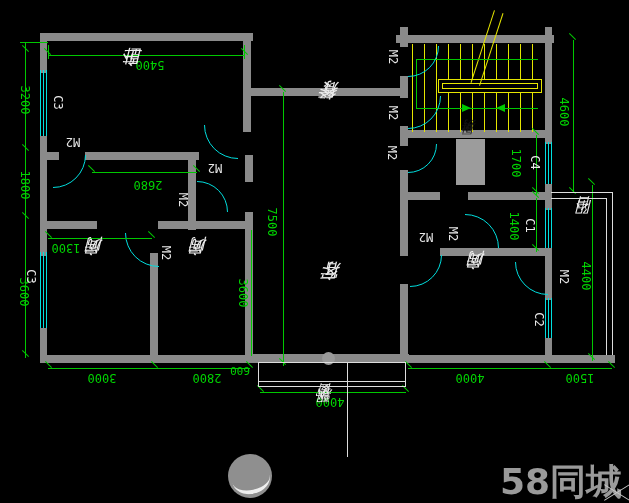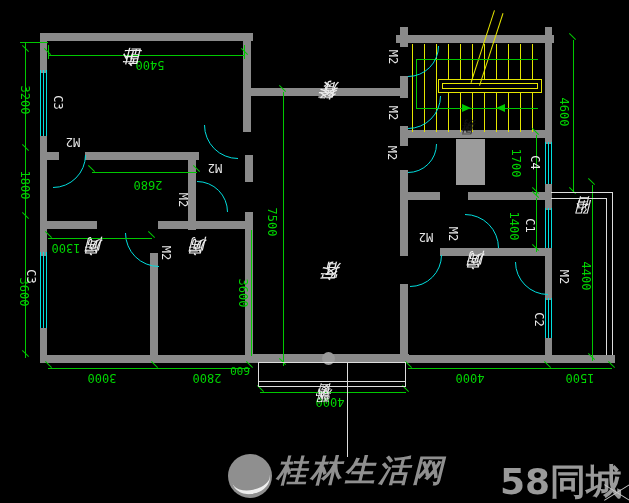--- a/index.html
+++ b/index.html
@@ -209,18 +209,17 @@
 
   <div style="position:absolute;left:258px;top:362px;width:148px;height:25px;border:1px solid #ddd;box-sizing:border-box"></div>
   <div class="ww" style="left:258px;top:381px;width:148px;height:1px"></div>
   <div class="ww" style="left:347px;top:363px;width:1px;height:94px"></div>
   <div style="position:absolute;left:551px;top:192px;width:61px;height:162px;border-top:1px solid #ddd;border-right:1px solid #ddd"></div>
   <div style="position:absolute;left:551px;top:198px;width:55px;height:156px;border-top:1px solid #ddd;border-right:1px solid #ddd"></div>
 
   <div style="position:absolute;left:228px;top:454px;width:44px;height:44px;background:#8f8f8f;border-radius:50%">
     <div style="position:absolute;left:4px;top:10px;width:38px;height:26px;border-bottom:4px solid #efefef;border-radius:50%;transform:rotate(-12deg)"></div>
   </div>
-  <div class="wm" style="position:absolute;left:276px;top:450px;font-size:31px;font-weight:bold;font-style:italic;letter-spacing:3px">桂林生活网</div>
   <div class="wm" style="position:absolute;left:500px;top:458px;font-size:36px;font-weight:bold;color:#9a9a9a">58同城</div>
   <div style="position:absolute;left:602px;top:492px;width:30px;height:1px;background:#c8c8c8;transform:rotate(32deg)"></div>
   <div style="position:absolute;left:602px;top:492px;width:30px;height:1px;background:#c8c8c8;transform:rotate(-32deg)"></div>
 
 </div>
 
 </body></html>

